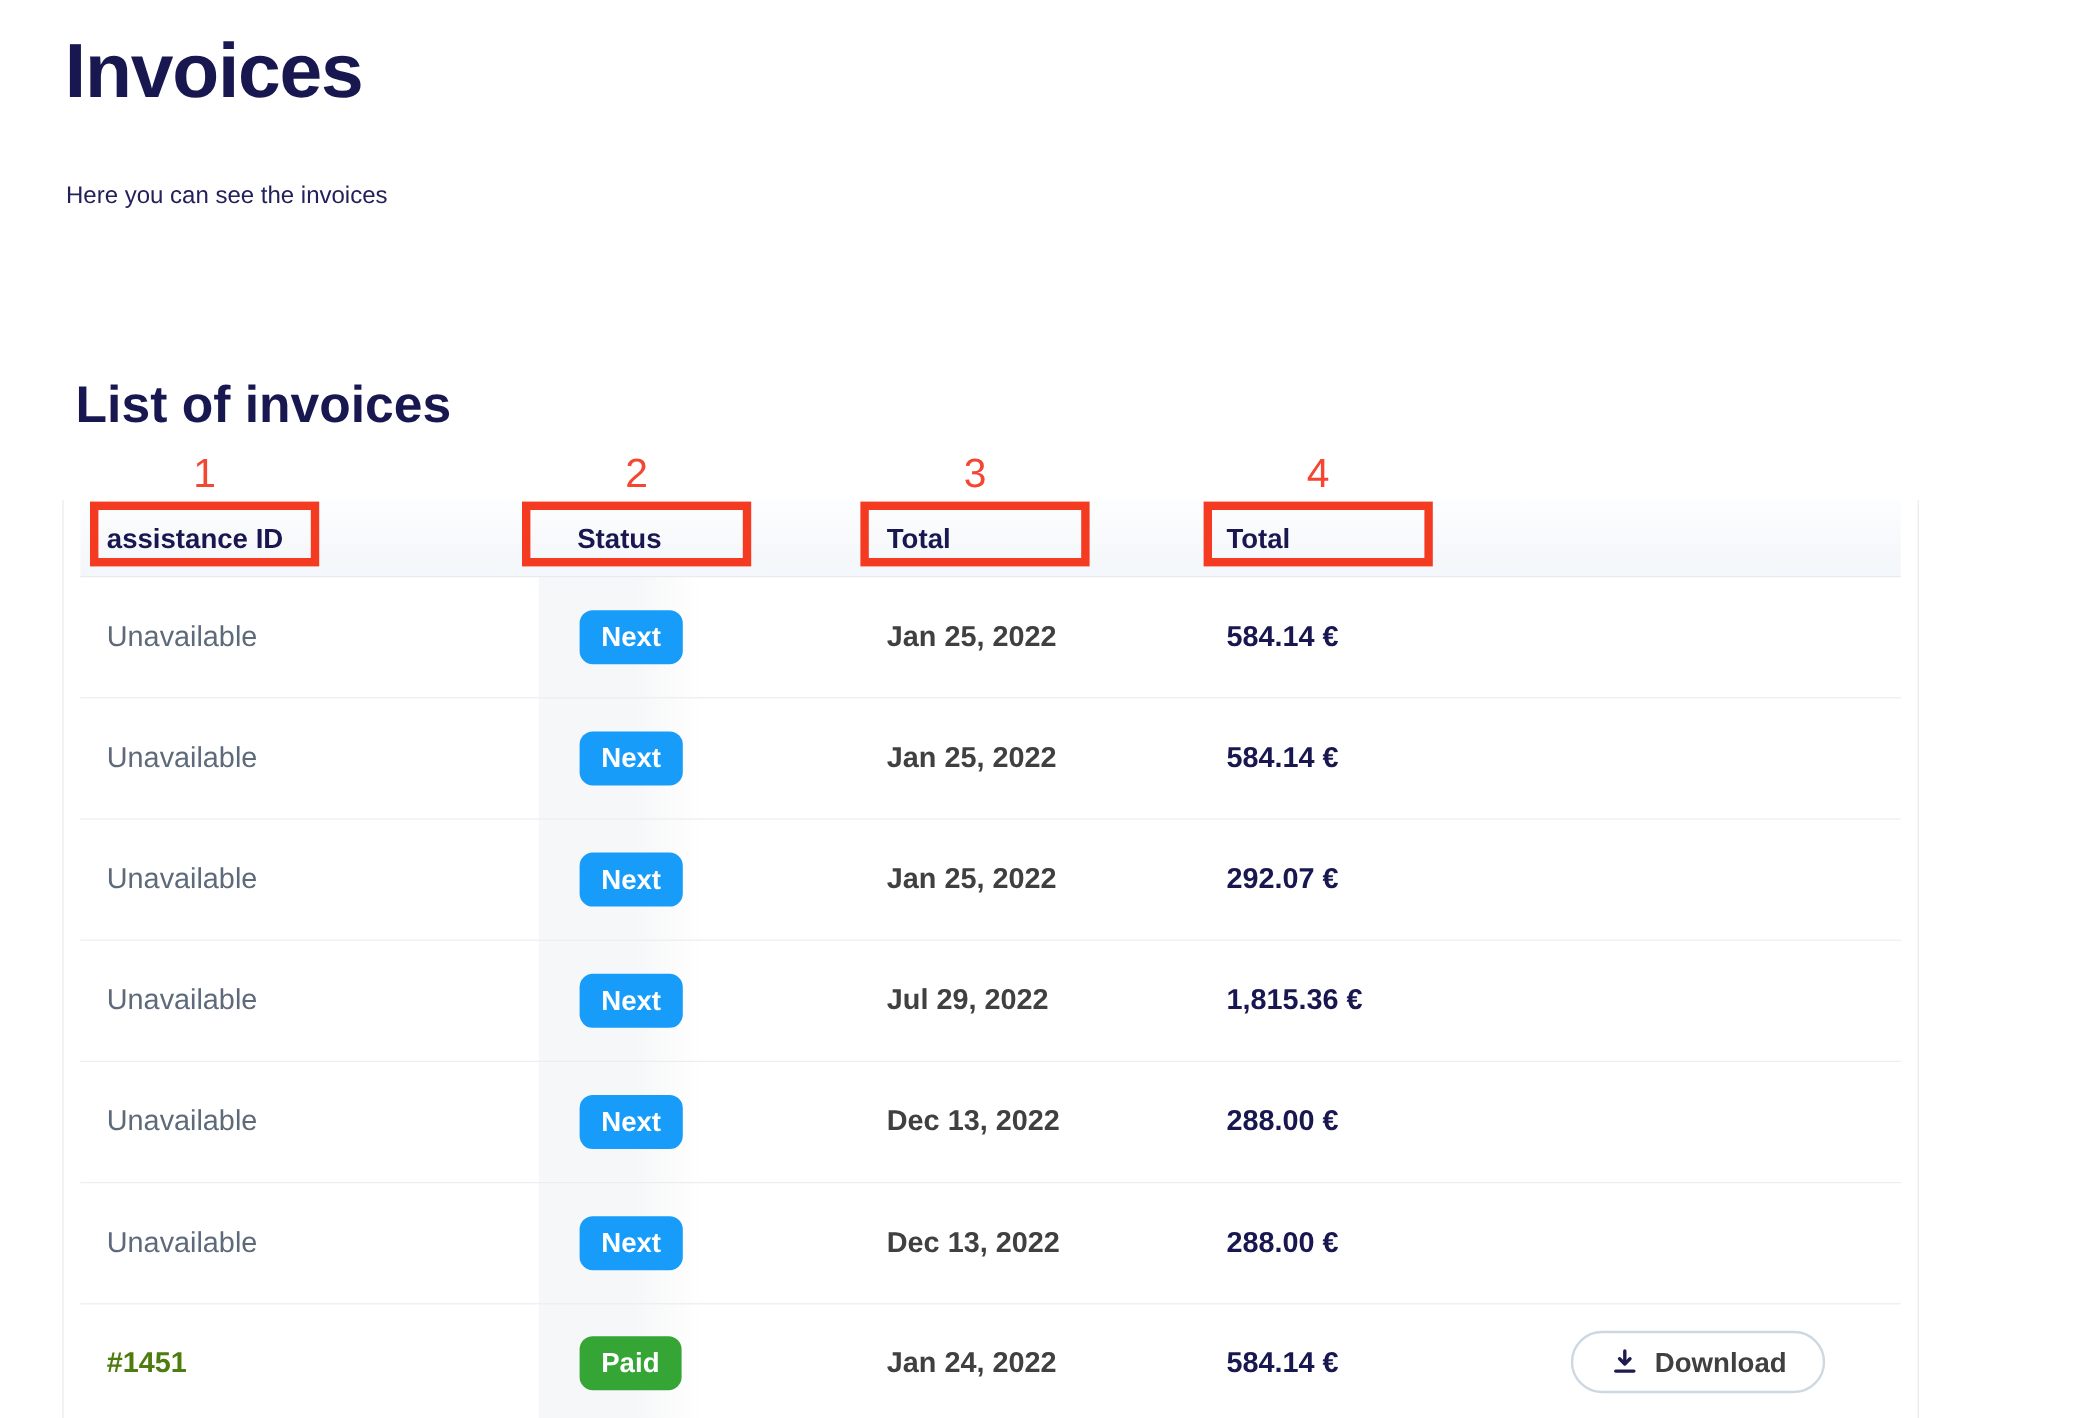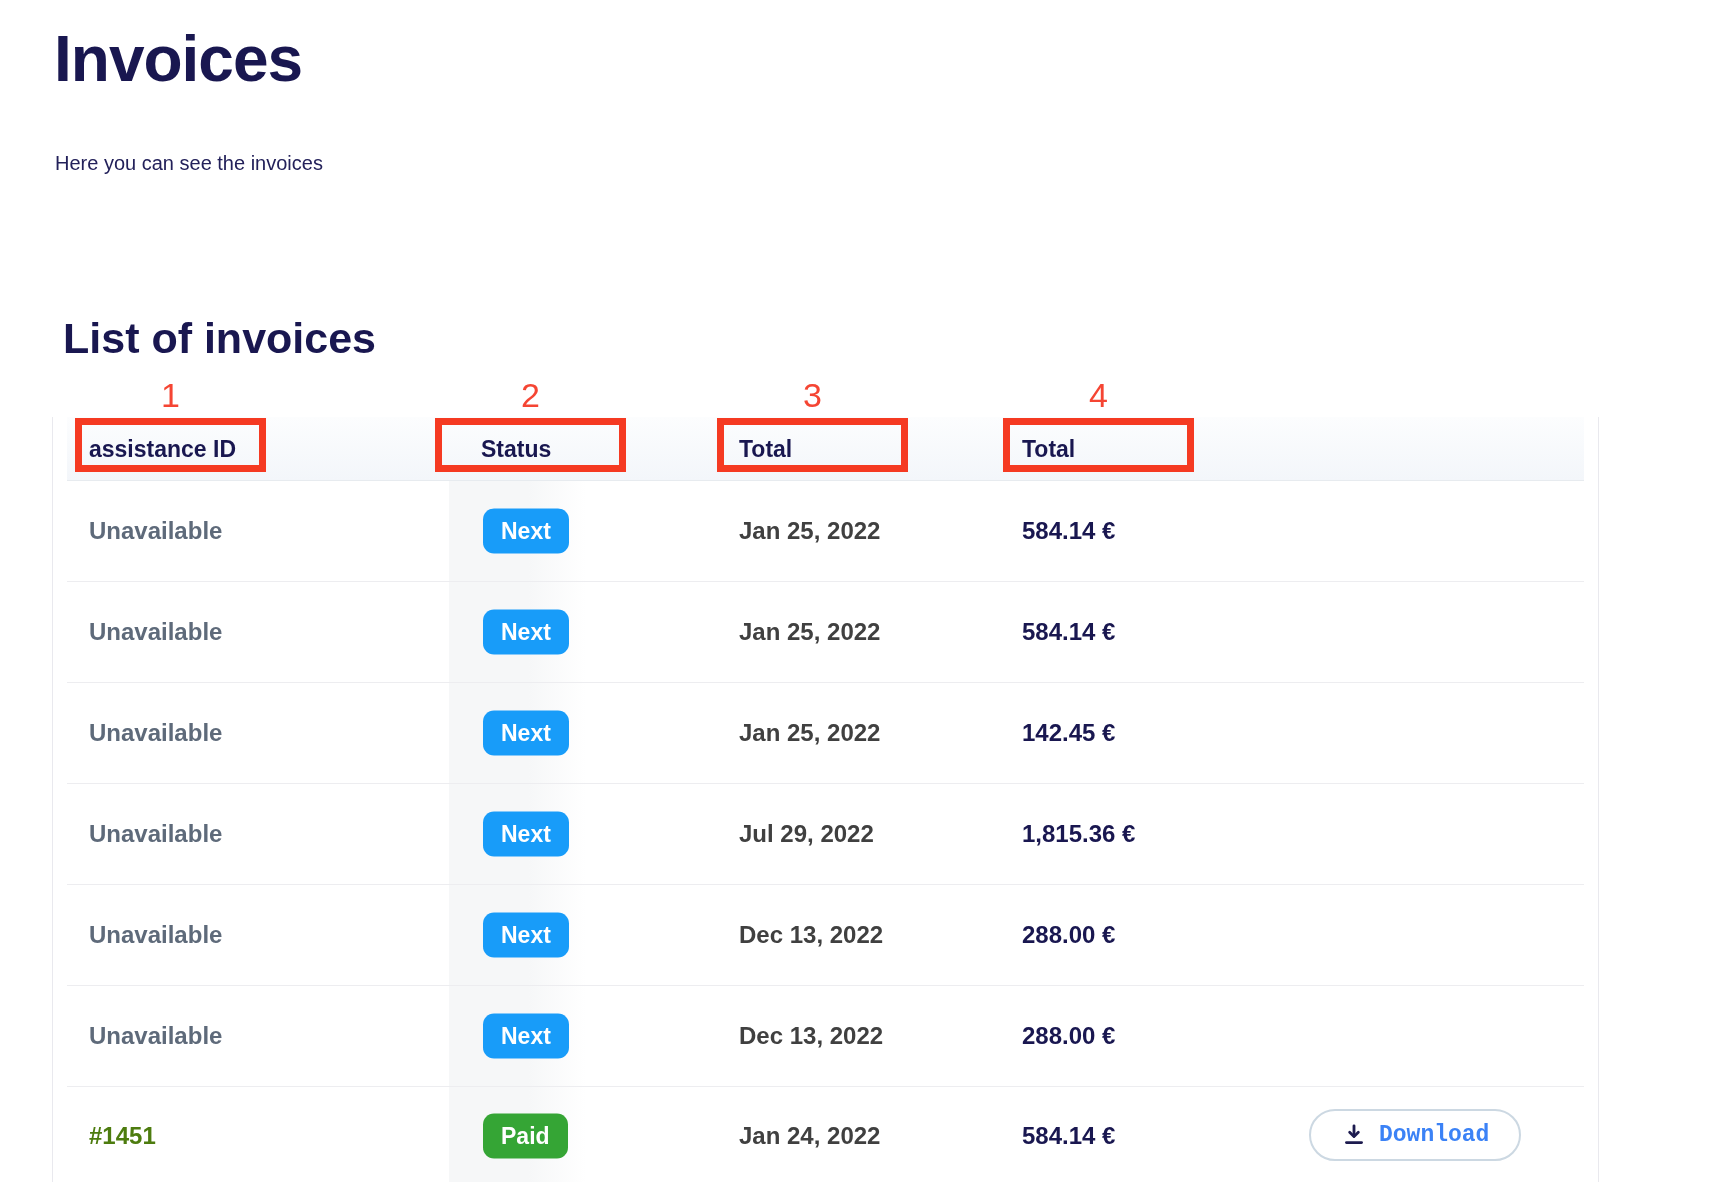--- a/index.html
+++ b/index.html
@@ -42,38 +42,38 @@
   .th.c1{left:22px;} .th.c2{left:382px;margin-left:32px;} .th.c3{left:672px;} .th.c4{left:955px;}
   .trow{
     position:relative;height:100px;margin:0 14px;
     border-bottom:1px solid #ededf0;z-index:1;background:transparent;
   }
   .trow.last{height:98px;}
   .cell{
     position:absolute;top:50%;transform:translateY(-50%);
     white-space:nowrap;font-size:24px;
   }
-  .cell.c1{left:22px;color:#5e6a7a;font-weight:700;}
+  .cell.c1{left:22px;color:#5e6a7a;font-weight:400;}
   .cell.c1.strong{color:#4d7c0f;font-weight:700;}
   .cell.c2{left:384px;padding-left:32px;}
   .cell.c3{left:672px;color:#404040;font-weight:700;}
   .cell.c4{left:955px;color:#191750;font-weight:700;}
   .badge{
     display:inline-block;min-width:73px;box-sizing:border-box;
     padding:9px 18px;border-radius:11px;
     font-size:23px;font-weight:700;color:#ffffff;text-align:center;
   }
   .badge--next{background:#189cf9;}
   .badge--paid{background:#35a535;}
   .download-btn{
     position:absolute;left:1242px;top:22px;height:52px;box-sizing:border-box;
     display:flex;align-items:center;gap:12px;padding:17px 30px;
     background:#ffffff;border:2px solid #ccd8e2;border-radius:27px;
-    font-family:Liberation Mono, monospace;
-    font-size:23px;font-weight:700;color:#3b82f6;cursor:pointer;
+    font-family:Liberation Sans, sans-serif;
+    font-size:23px;font-weight:700;color:#404040;cursor:pointer;
   }
   .download-btn svg{display:block;}
   
   .anno-box{
     position:absolute;top:418px;width:191px;height:54px;box-sizing:border-box;
     border:7px solid #f53a22;z-index:3;pointer-events:none;
   }
   .anno-box.b1{left:75px;} .anno-box.b2{left:435px;} .anno-box.b3{left:717px;} .anno-box.b4{left:1003px;}
   .anno-num{
     position:absolute;top:376px;width:191px;text-align:center;
@@ -121,21 +121,21 @@
       <span class="cell c1">Unavailable</span>
       <span class="cell c2"><span class="badge badge--next">Next</span></span>
       <span class="cell c3">Jan 25, 2022</span>
       <span class="cell c4">584.14 €</span>
     </div>
 
     <div class="trow">
       <span class="cell c1">Unavailable</span>
       <span class="cell c2"><span class="badge badge--next">Next</span></span>
       <span class="cell c3">Jan 25, 2022</span>
-      <span class="cell c4">142.45 €</span>
+      <span class="cell c4">292.07 €</span>
     </div>
 
     <div class="trow">
       <span class="cell c1">Unavailable</span>
       <span class="cell c2"><span class="badge badge--next">Next</span></span>
       <span class="cell c3">Jul 29, 2022</span>
       <span class="cell c4">1,815.36 €</span>
     </div>
 
     <div class="trow">

